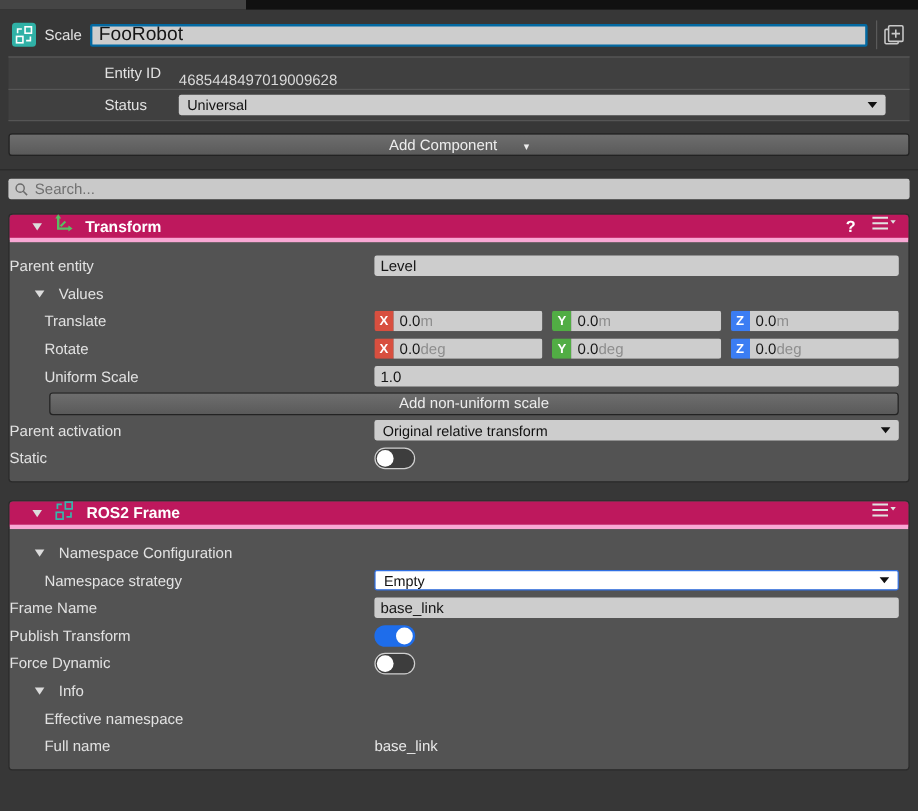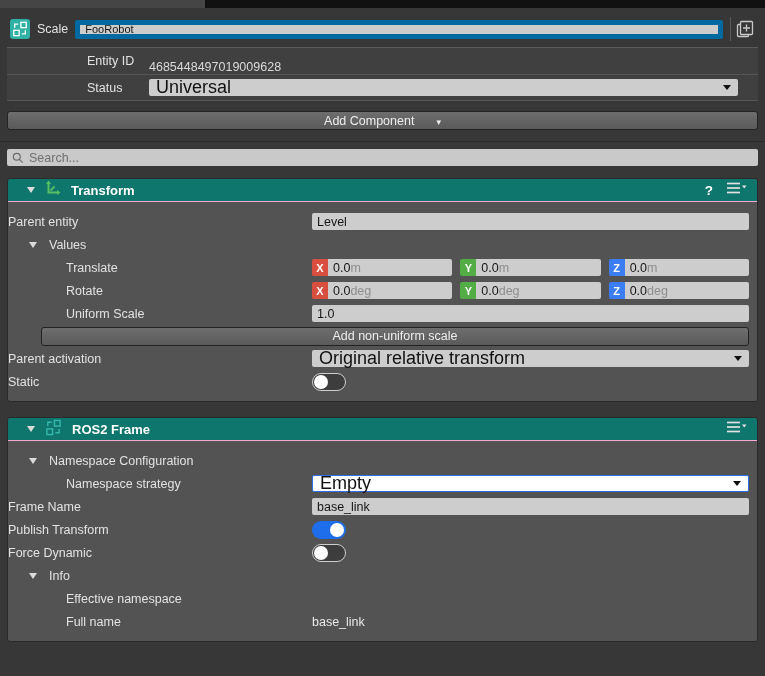--- a/index.html
+++ b/index.html
@@ -11,22 +11,22 @@
   .top-strip { display:flex; height:8px; background:#111111; }
   .tab-remnant { width:205px; height:8px; background:#454545; }
 
   .content { padding:0 7px; }
 
   
   .name-row { display:flex; align-items:center; margin-top:7px; height:28px; gap:7px; padding-left:3px; }
   .lbl { color:#e2e2e2; font-size:12.5px; white-space:nowrap; }
   .badge { width:20px; height:20px; border-radius:3px; background:#2fb1a6;
            display:flex; align-items:center; justify-content:center; }
-  .text-field { height:19px; background:#cdcdcd; border:5px solid #0369a1; border-radius:2px;
-                font-family:"Liberation Sans",sans-serif; font-size:11px; color:#161616; padding:0 5px; }
+  .text-field { height:19px; background:#cdcdcd; border:2px solid #0369a1; border-radius:2px;
+                font-family:"Liberation Sans",sans-serif; font-size:16px; color:#161616; padding:0 5px; }
   .name-input { flex:1; }
   .pin-btn { width:28px; height:24px; display:flex; align-items:center; justify-content:center;
              border-left:1px solid #5a5a5a; background:transparent; cursor:pointer; }
 
   
   .entity-card { margin-top:4px; background:#404040; border-top:1px solid #5a5a5a;
                  border-bottom:1px solid #555555; }
   .entity-row { height:26px; display:flex; align-items:center; padding-left:80px; }
   .entity-row + .entity-row { border-top:1px solid #565656; }
   .entity-lbl { flex:0 0 62px; }
@@ -45,52 +45,52 @@
   
   .search-box { margin-top:7px; height:17px; background:#c9c9c9; border-radius:2px;
                 display:flex; align-items:center; gap:5px; padding:0 5px; }
   .search-input { flex:1; border:none; background:transparent; font-family:"Liberation Sans",sans-serif;
                   font-size:12.5px; color:#555; outline:none; }
   .search-input::placeholder { color:#707070; opacity:1; }
 
   
   .card { margin-top:12px; border:1px solid #2a2a2a; border-radius:3px; background:#535353; }
   .ros2-card { margin-top:15px; }
-  .card-header { height:23px; background:#0f766e; display:flex; align-items:center;
-                 padding:0 10px 0 19px; gap:10px; border-bottom:1px solid #f9a8d4;
+  .card-header { height:23px; background:#be185d; display:flex; align-items:center;
+                 padding:0 10px 0 19px; gap:10px; border-bottom:4px solid #f9a8d4;
                  border-radius:3px 3px 0 0; }
   .card-title { color:#ffffff; font-weight:bold; font-size:13px; }
   .header-right { margin-left:auto; display:flex; gap:13px; align-items:center; }
   .help-q { color:#ffffff; font-weight:bold; font-size:13.5px; cursor:pointer; }
   .card-body { padding:8px 0; }
 
   .trow { height:23px; display:flex; align-items:center; }
   .lbl-area { flex:0 0 304px; display:flex; align-items:center; }
   .ind1 { }
-  .ind2 { padding-left:58px; }
+  .ind2 { padding-left:29px; }
   .caret-area { padding-left:21px; }
   .caret-area .lbl { margin-left:12px; }
   .val-area { flex:1; margin-right:8px; display:flex; align-items:center; gap:8px; }
 
   .caret { width:0; height:0; border-left:4.5px solid transparent; border-right:4.5px solid transparent;
            border-top:6px solid #dcdcdc; cursor:pointer; }
 
   .tf-input { width:100%; height:17px; background:#cdcdcd; border:none; border-radius:2px;
               font-family:"Liberation Sans",sans-serif; font-size:12.5px; color:#161616; padding:0 5px; }
 
   .axis-field { flex:1; display:flex; height:17px; border-radius:2px; overflow:hidden; }
   .axis-chip { flex:0 0 16px; color:#fff; font-size:11px; font-weight:bold;
                display:flex; align-items:center; justify-content:center; }
   .chip-x { background:#d84f3f; } .chip-y { background:#51ad44; } .chip-z { background:#3b7df3; }
   .axis-val { flex:1; background:#cdcdcd; display:flex; align-items:center; gap:0;
               padding:0 5px; font-size:12.5px; }
   .axis-num { color:#161616; } .axis-unit { color:#8e8e8e; }
 
   .dropdown { width:100%; height:17px; background:#cdcdcd; border-radius:2px; display:flex;
-              align-items:center; padding:0 7px; font-size:18px; color:#111; cursor:pointer; }
+              align-items:center; padding:0 7px; font-size:12px; color:#111; cursor:pointer; }
   .dropdown.focused { background:#ffffff; border:1px solid #2f6fe4; }
   .dd-arrow { margin-left:auto; width:0; height:0; border-left:4.5px solid transparent;
               border-right:4.5px solid transparent; border-top:5.5px solid #101010; }
 
   .wide-btn-row { height:22px; display:flex; align-items:center; padding:0 8px 0 33px; }
   .nonuniform-btn { flex:1; height:19px; }
 
   .toggle { position:relative; width:34px; height:18px; border-radius:9px; cursor:pointer; }
   .knob { position:absolute; width:14px; height:14px; border-radius:50%; background:#ffffff; }
   .toggle.st-on { background:#1e6deb; }

